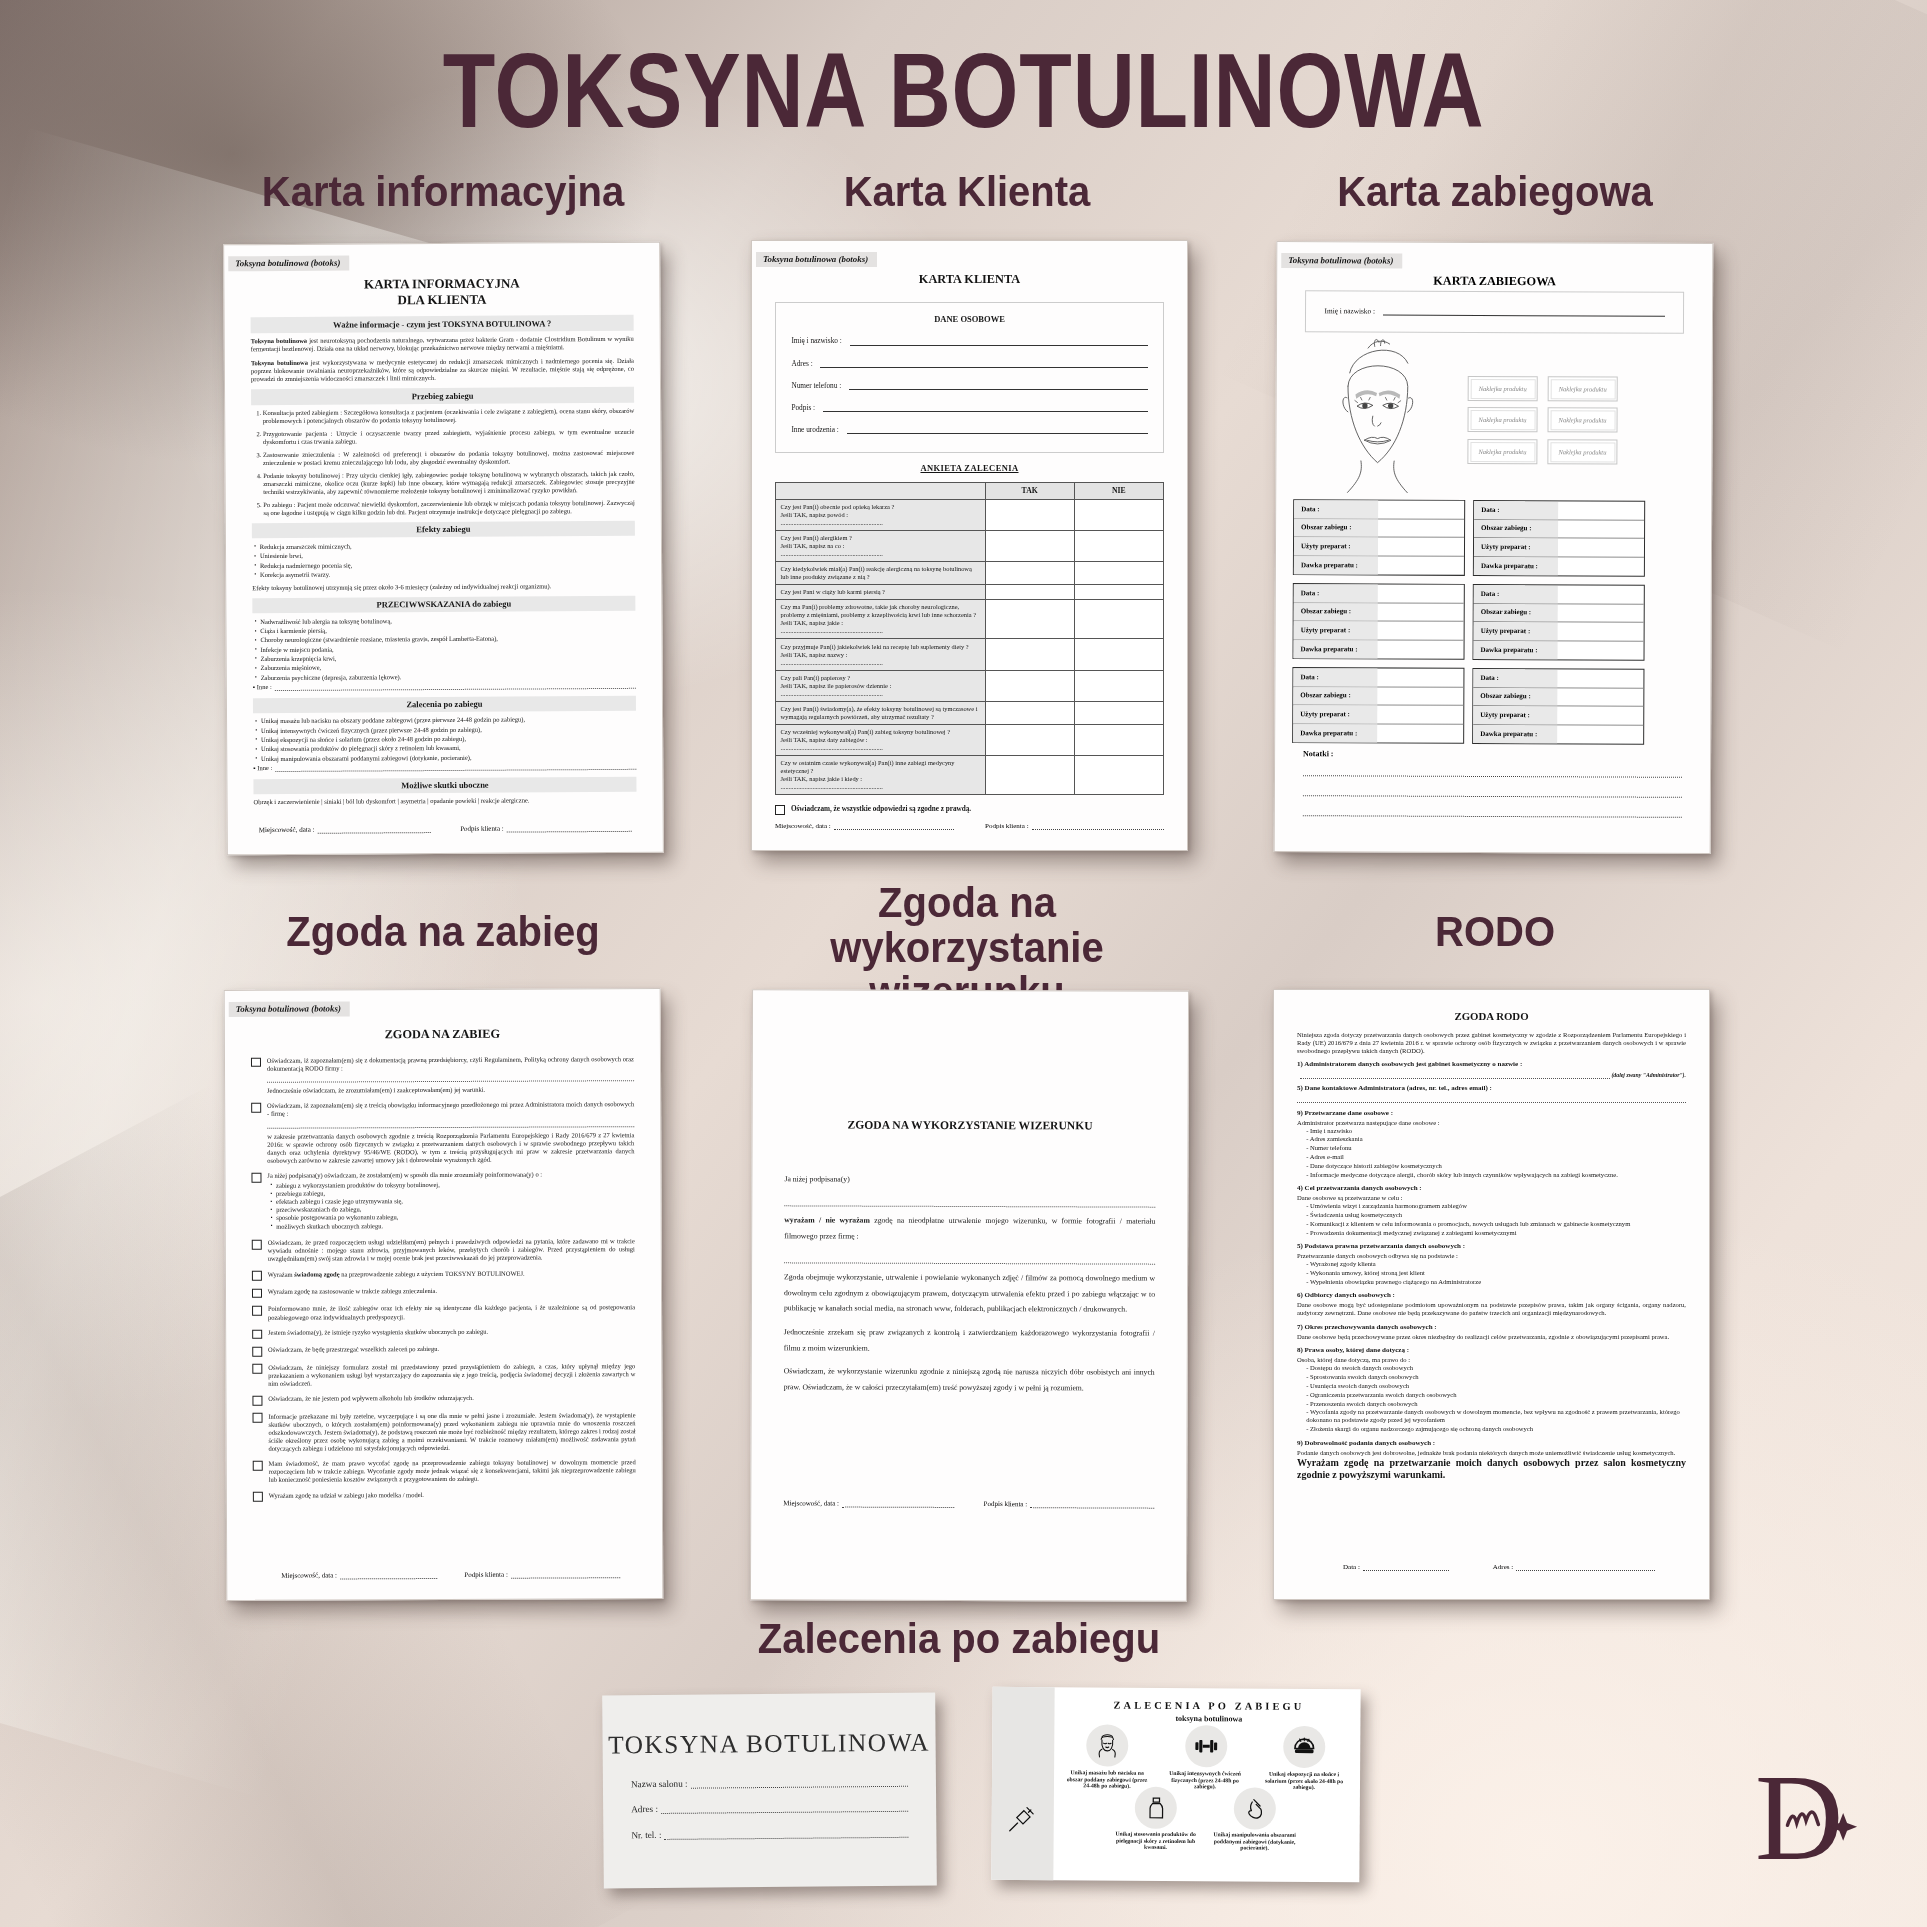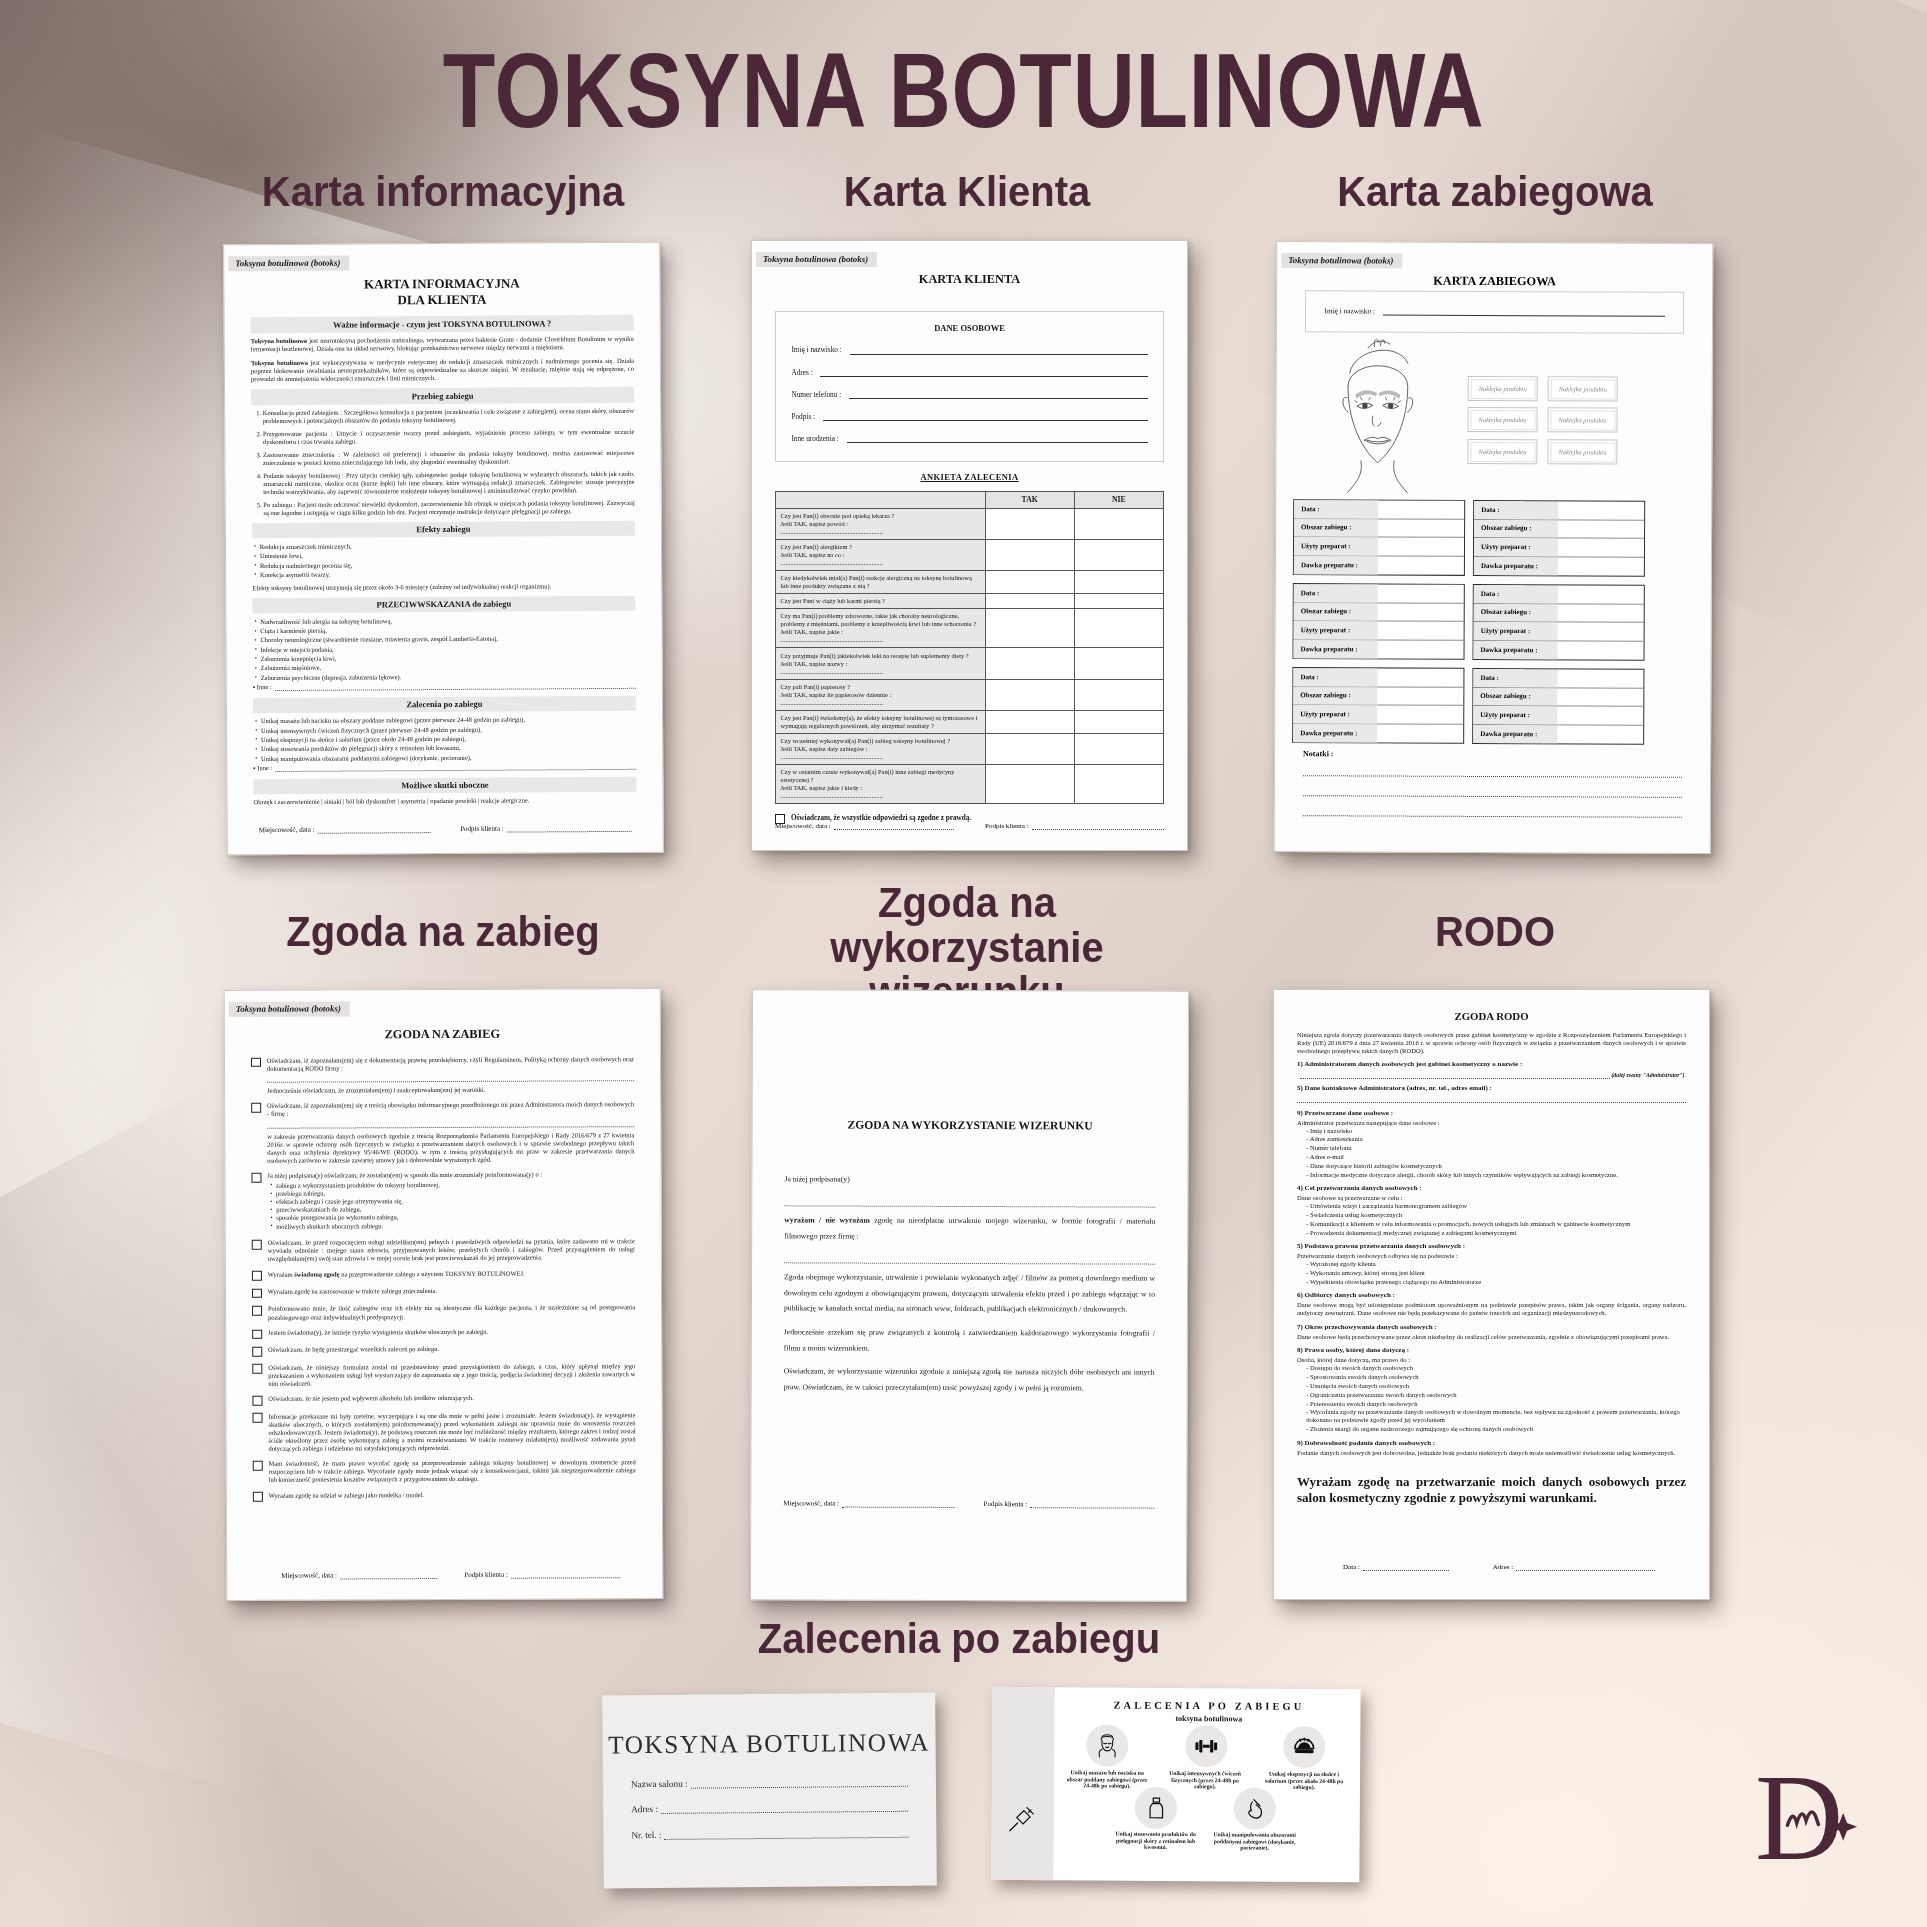--- a/index.html
+++ b/index.html
@@ -45,21 +45,21 @@
   ul.sq li::before{content:"▪";font-size:4.6px;vertical-align:1.5px;margin-right:3.9px}
   .innerow{display:flex;align-items:flex-end}
   .dotfill{flex:1;border-bottom:1.1px dotted #555;height:6.2px;margin-left:3.1px}
   .dotline{border-bottom:1.1px dotted #555;height:7px;margin:2.3px 0 3.9px 0}
   .docfoot{position:absolute;left:31px;right:31px;bottom:20px;display:flex;
     justify-content:space-between;font-size:7px;font-family:"Liberation Serif",serif}
   .docfoot .fi{display:flex;align-items:flex-end;width:46%}
   .docfoot .dotfill{border-bottom:0.9px dotted #444}
 
   
-  .databox{border:0.8px solid #ccc;padding:10.8px 15.4px 4.6px 15.4px;margin-top:24px}
+  .databox{border:0.8px solid #ccc;padding:10.8px 15.4px 4.6px 15.4px;margin-top:15px}
   .databox h4{margin:0 0 12.3px 0;text-align:center;font-size:8.5px}
   .frow{display:flex;align-items:flex-end;margin-bottom:13px;font-size:7.3px}
   .solidfill{flex:1;border-bottom:0.8px solid #333;height:7.7px;margin-left:7.7px}
   .ankieta{margin:10.8px 0 7.7px 0;text-align:center;font-weight:bold;font-size:8.5px;
     text-decoration:underline;letter-spacing:0.4px}
   table.med{width:100%;border-collapse:collapse;border:1.2px solid #444;font-size:6.4px}
   table.med th,table.med td{border:0.9px solid #555;vertical-align:top}
   table.med th{background:#e3e3e3;font-size:7.7px;padding:3.1px;font-weight:bold}
   table.med td.q{background:#e7e7e7;width:54%;padding:3.1px 4.6px;white-space:pre-line;text-align:left}
   table.med td.ans{width:23%;background:#fff}
@@ -647,21 +647,21 @@
           <li>- Dostępu do swoich danych osobowych</li>
           <li>- Sprostowania swoich danych osobowych</li>
           <li>- Usunięcia swoich danych osobowych</li>
           <li>- Ograniczenia przetwarzania swoich danych osobowych</li>
           <li>- Przenoszenia swoich danych osobowych</li>
           <li>- Wycofania zgody na przetwarzanie danych osobowych w dowolnym momencie, bez wpływu na zgodność z prawem przetwarzania, którego dokonano na podstawie zgody przed jej wycofaniem</li>
           <li>- Złożenia skargi do organu nadzorczego zajmującego się ochroną danych osobowych</li>
         </ul>
       <div class="rh">9) Dobrowolność podania danych osobowych :</div>
       <p class="just" style="margin:0">Podanie danych osobowych jest dobrowolne, jednakże brak podania niektórych danych może uniemożliwić świadczenie usług kosmetycznych.</p>
-      <p class="just blead" style="margin:17px 0 0 0;font-size:13px">Wyrażam zgodę na przetwarzanie moich danych osobowych przez salon kosmetyczny zgodnie z powyższymi warunkami.</p>
+      <p class="just blead" style="margin:0 0 0 0;font-size:10px">Wyrażam zgodę na przetwarzanie moich danych osobowych przez salon kosmetyczny zgodnie z powyższymi warunkami.</p>
     </div>
     <div class="docfoot" style="left:69px;right:54px;bottom:28px">
       <span class="fi" style="width:34%">
           <span>Data :</span>
           <span class="dotfill"></span>
         </span>
       <span class="fi" style="width:52%">
           <span>Adres :</span>
           <span class="dotfill"></span>
         </span>

